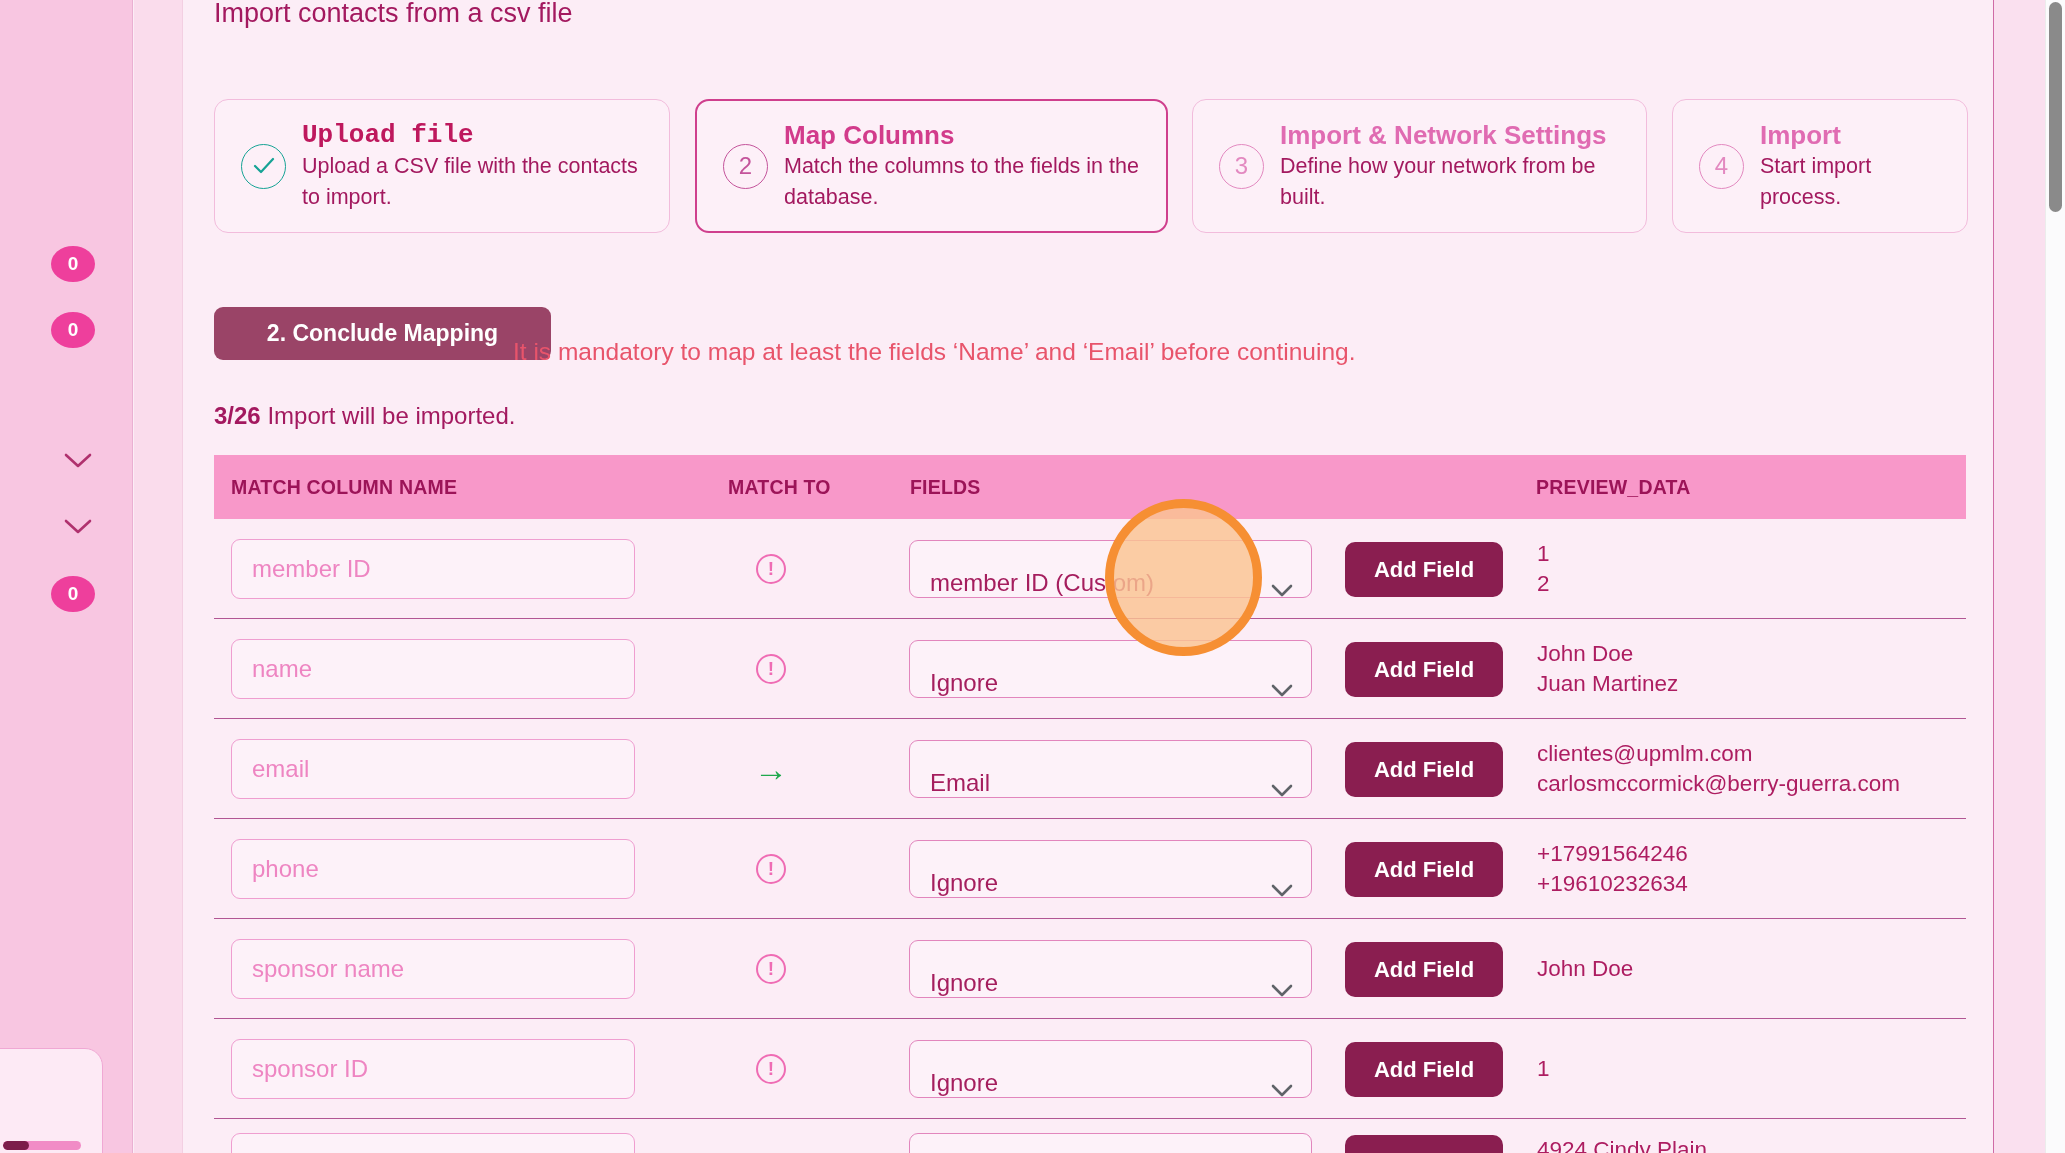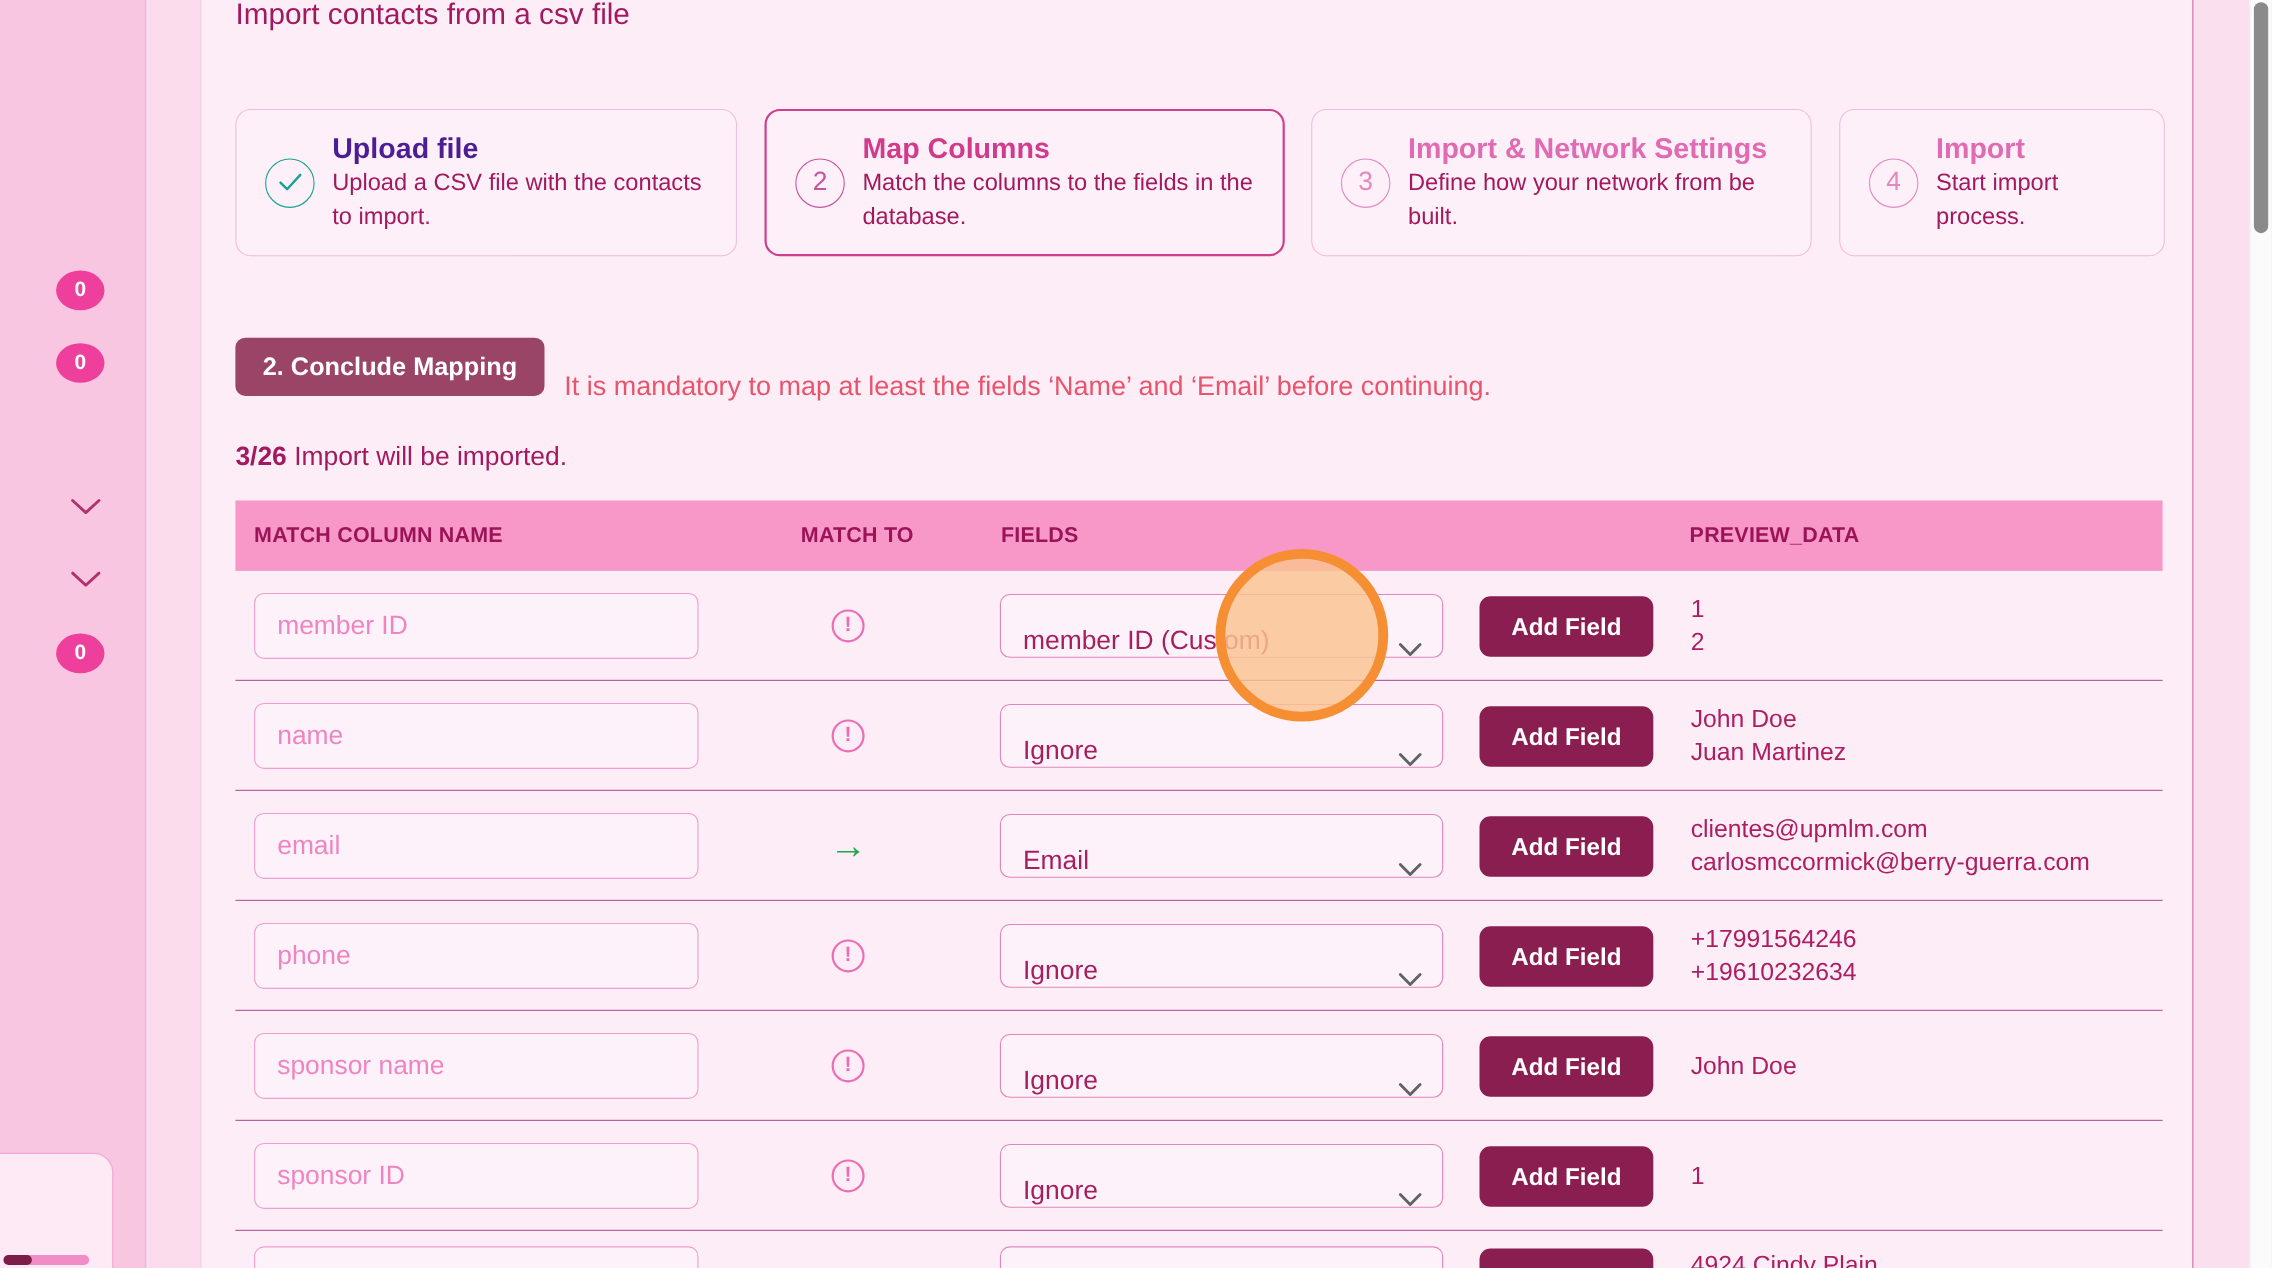--- a/index.html
+++ b/index.html
@@ -68,27 +68,27 @@
   .step-card.active{ border:2px solid #cf3f8d; }
   .step-circle{
     flex:0 0 auto; width:45px; height:45px; border-radius:50%;
     border:1.7px solid; display:flex; align-items:center; justify-content:center;
     font-size:24px;
   }
   .step-card.done  .step-circle{ color:#16a395; }
   .step-card.active .step-circle{ color:#c4549b; }
   .step-card.pending .step-circle{ color:#e389c0; }
   .step-title{ font-size:26px; font-weight:bold; line-height:32px; }
-  .step-card.done   .step-title{ color:#4c1d95; }
+  .step-card.done   .step-title{ color:#be185d;font-family:Liberation Mono, monospace; }
   .step-card.active .step-title{ color:#d23b8b; }
   .step-card.pending .step-title{ color:#e06bb2; }
   .step-desc{ font-size:21.5px; color:#a3195f; line-height:31px; }
   
   .conclude-btn{
-    position:absolute; left:214px; top:307px; width:281px; height:53px;
+    position:absolute; left:214px; top:307px; width:337px; height:53px;
     background:#9a4467; color:#ffffff; font-weight:bold; font-size:23px;
     border:none; border-radius:9px; font-family:inherit; cursor:pointer;
   }
   .warning-text{
     position:absolute; left:513px; top:320px; font-size:24.5px; color:#e8546b;margin-top:18px;
   }
   .columns-line{
     position:absolute; left:214px; top:402px; font-size:24px; color:#a3195f;
   }
   .columns-line b{ font-weight:bold; }

